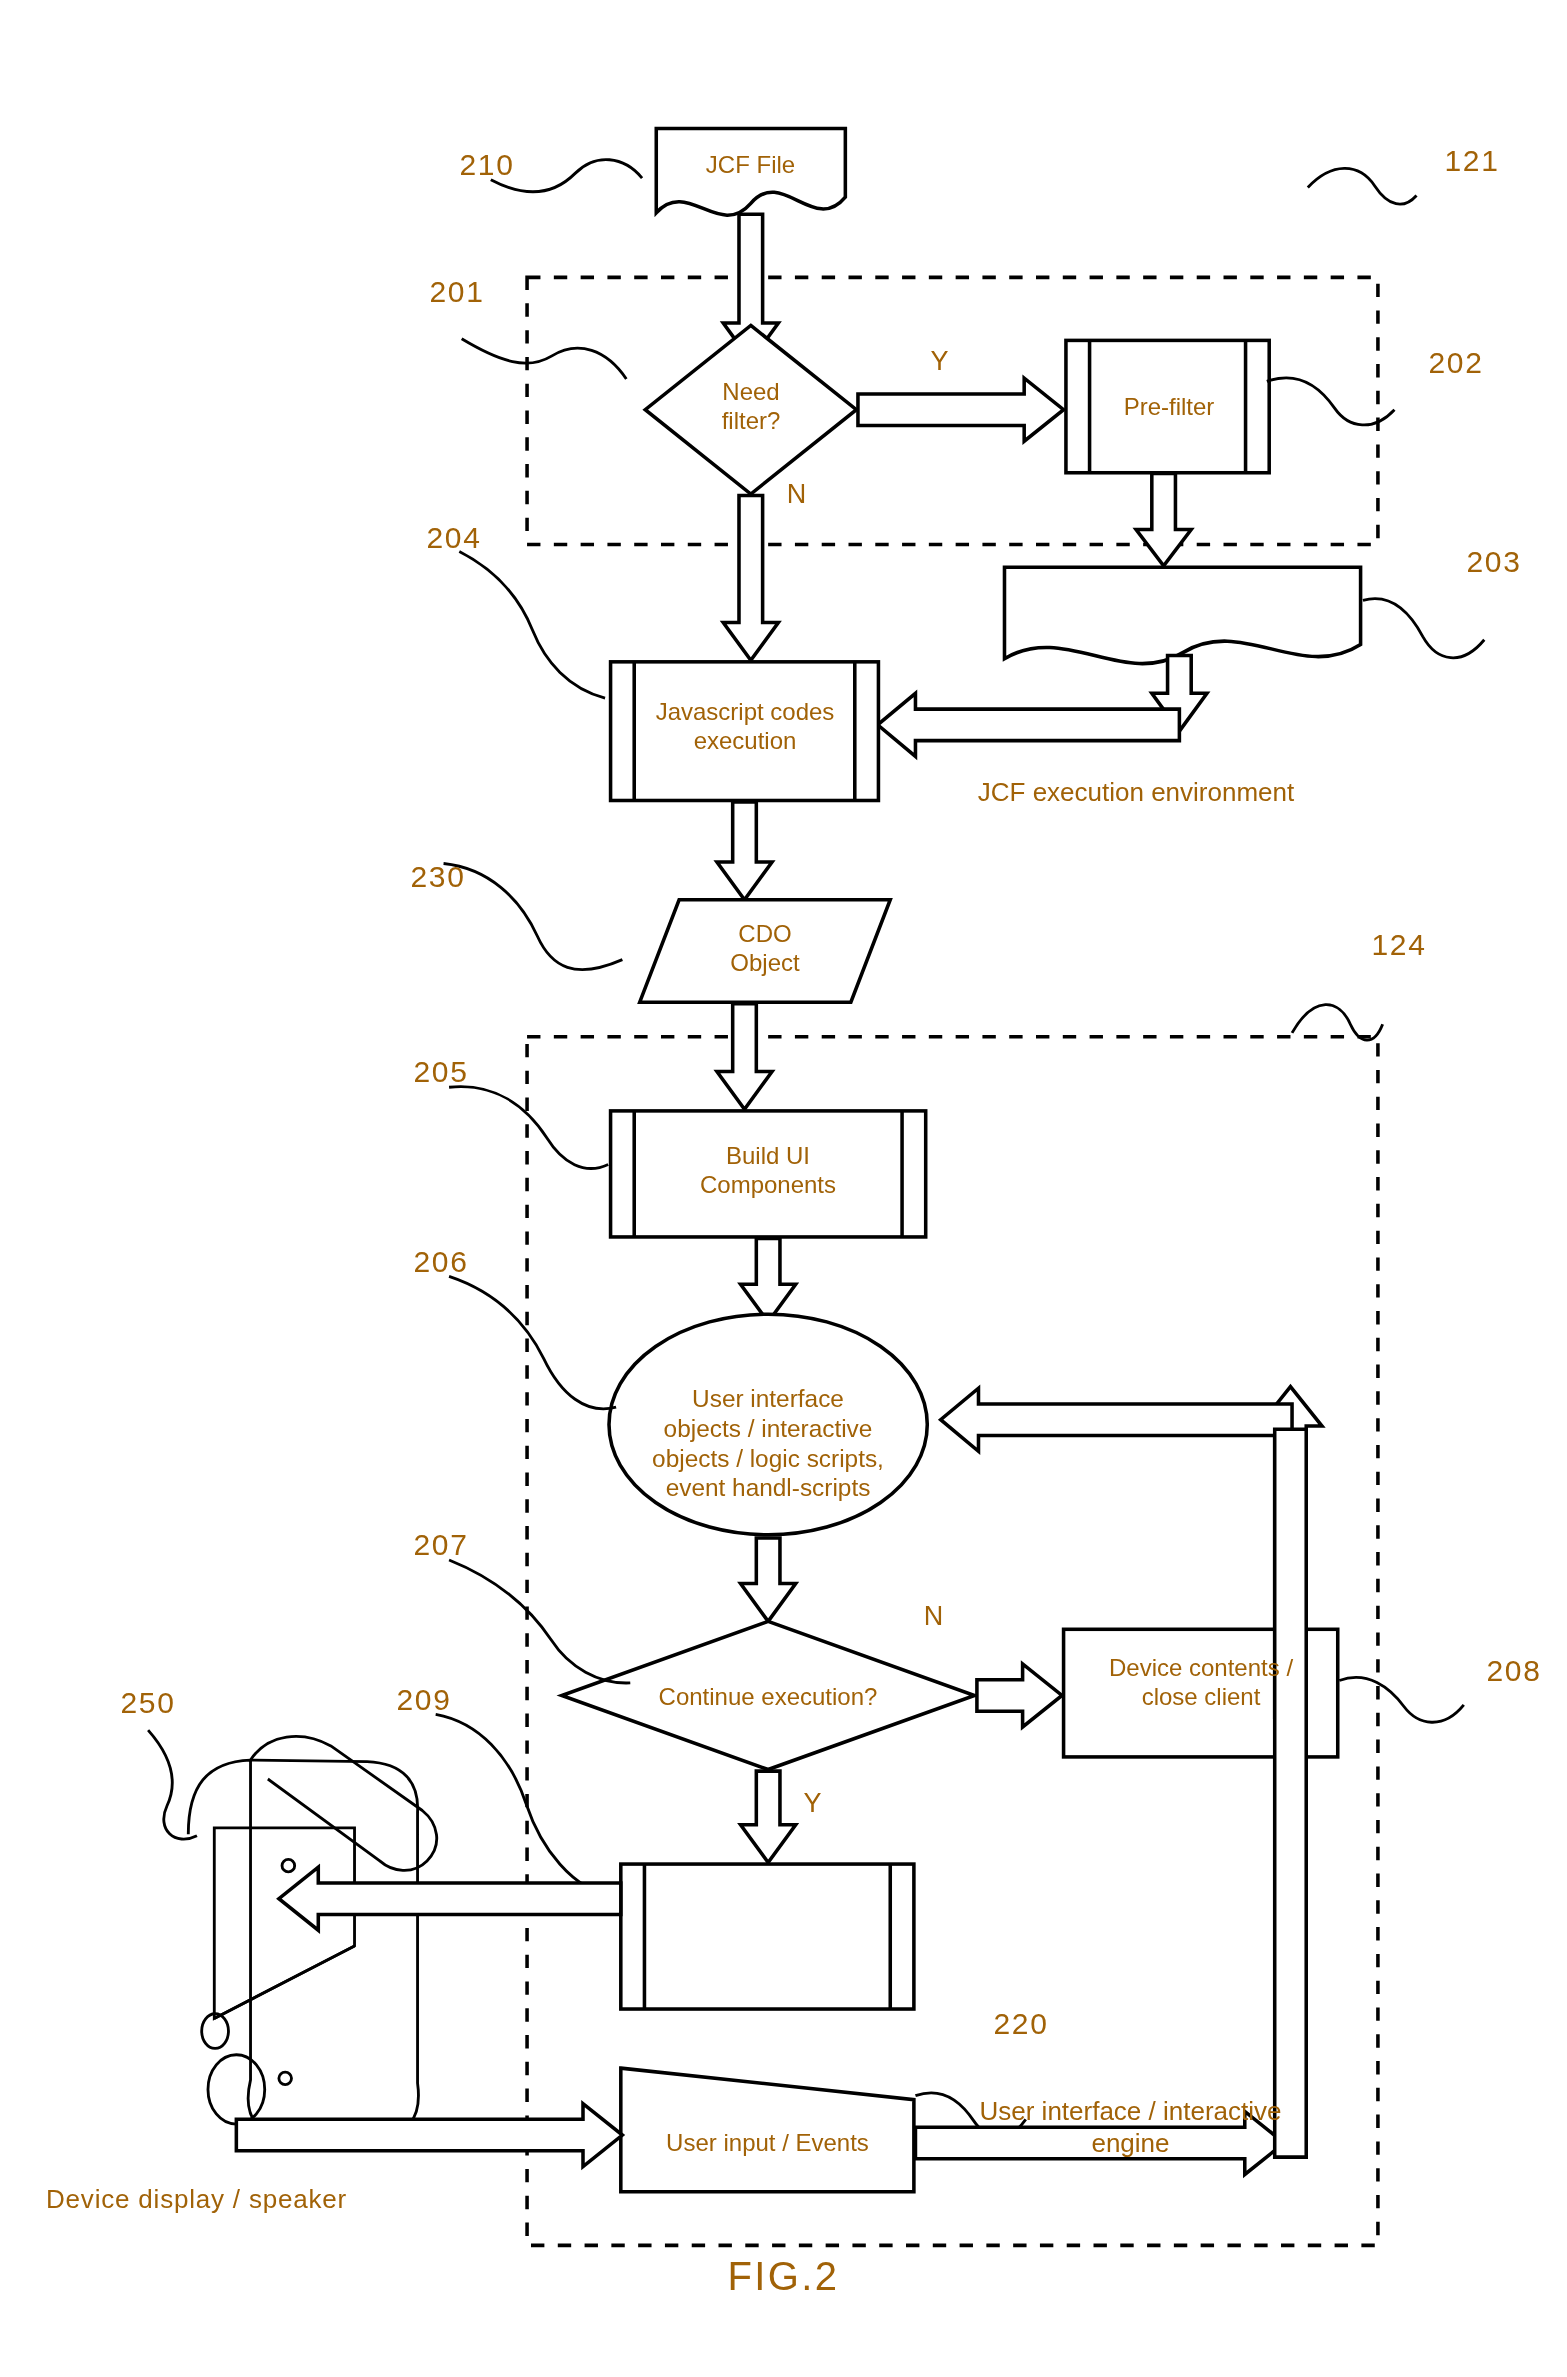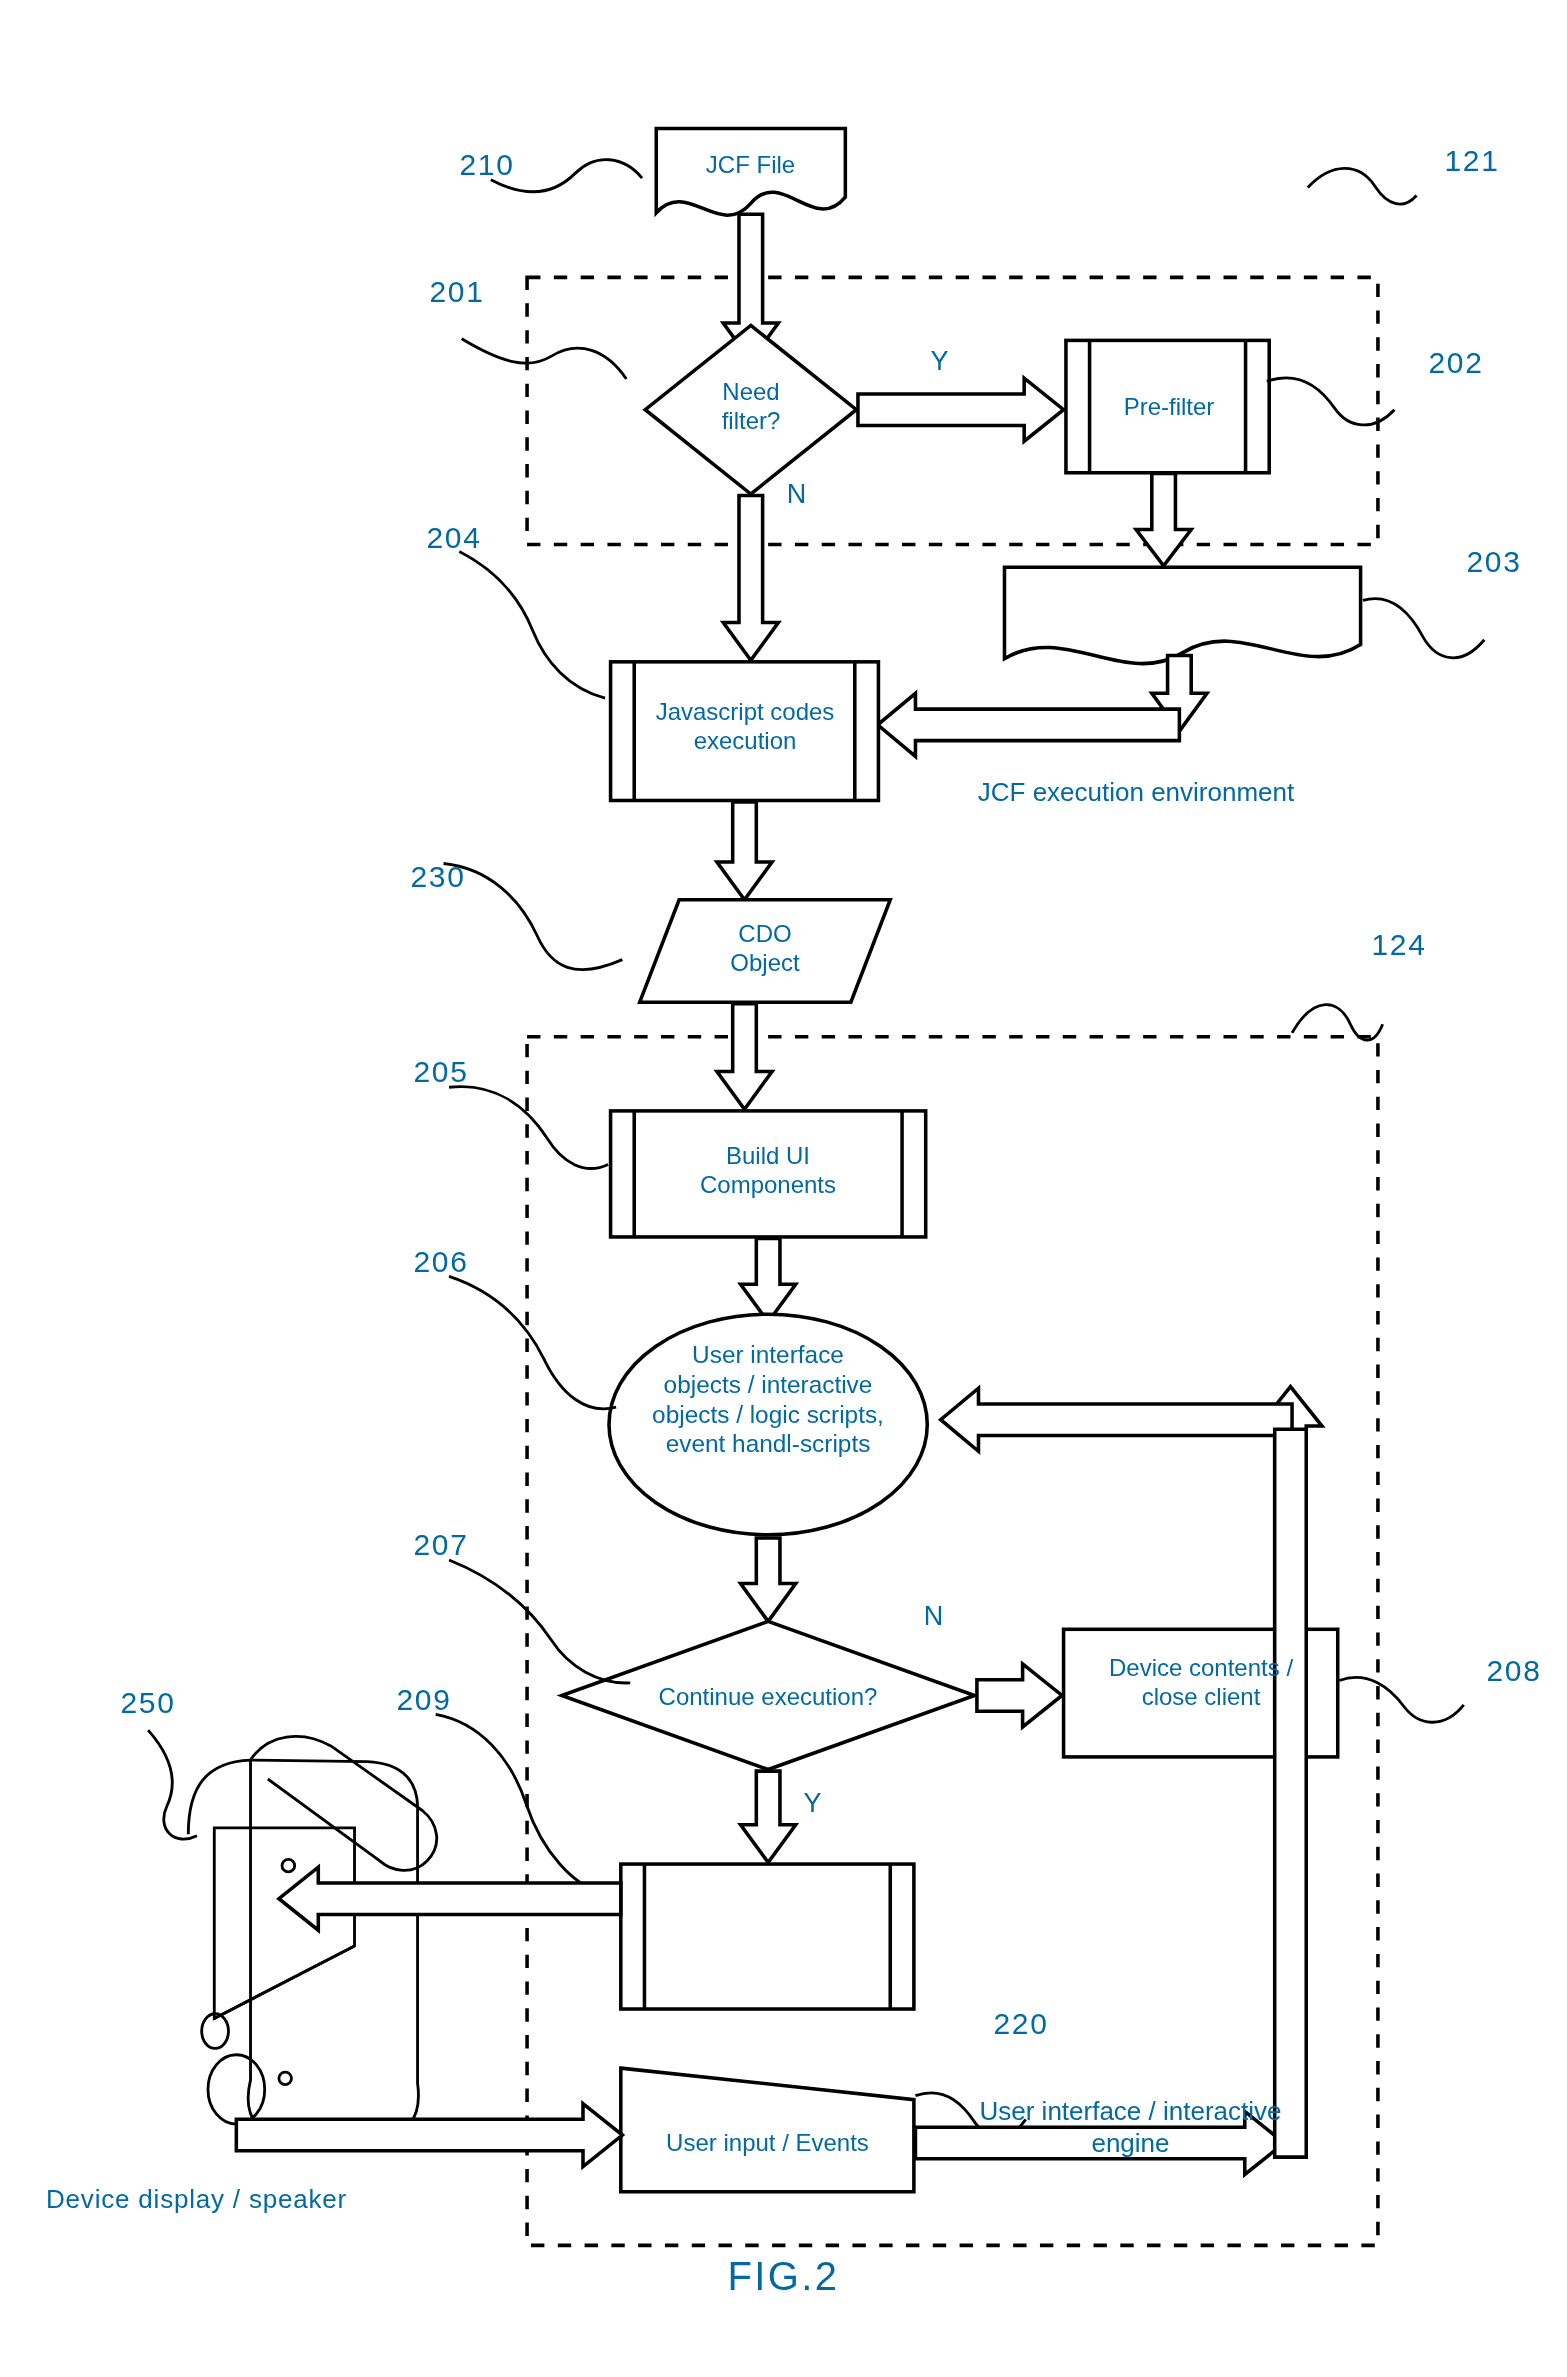--- a/index.html
+++ b/index.html
@@ -21,32 +21,32 @@
   #figure-svg {
     position: absolute;
     left: 0;
     top: 0;
     width: 1567px;
     height: 2377px;
   }
   .lbl {
     position: absolute;
     font-family: "Liberation Sans", sans-serif;
-    color: #0369a1;
+    color: #a16207;
     text-align: center;
     line-height: 1.22;
     white-space: pre-line;
     pointer-events: none;
   }
   .refnum {
     font-size: 30px;
     letter-spacing: 1.6px;
   }
   .nodetext { font-size: 24px; }
-  .nodetext-sm { font-size: 24.4px; }
+  .nodetext-sm { font-size: 24.4px; margin-top: 44px; }
   .branchlabel { font-size: 27px; }
   .zonetext { font-size: 26px; }
   .figcaption {
     font-size: 40px;
     letter-spacing: 2.4px;
   }
 </style>
 </head>
 <body>
 

